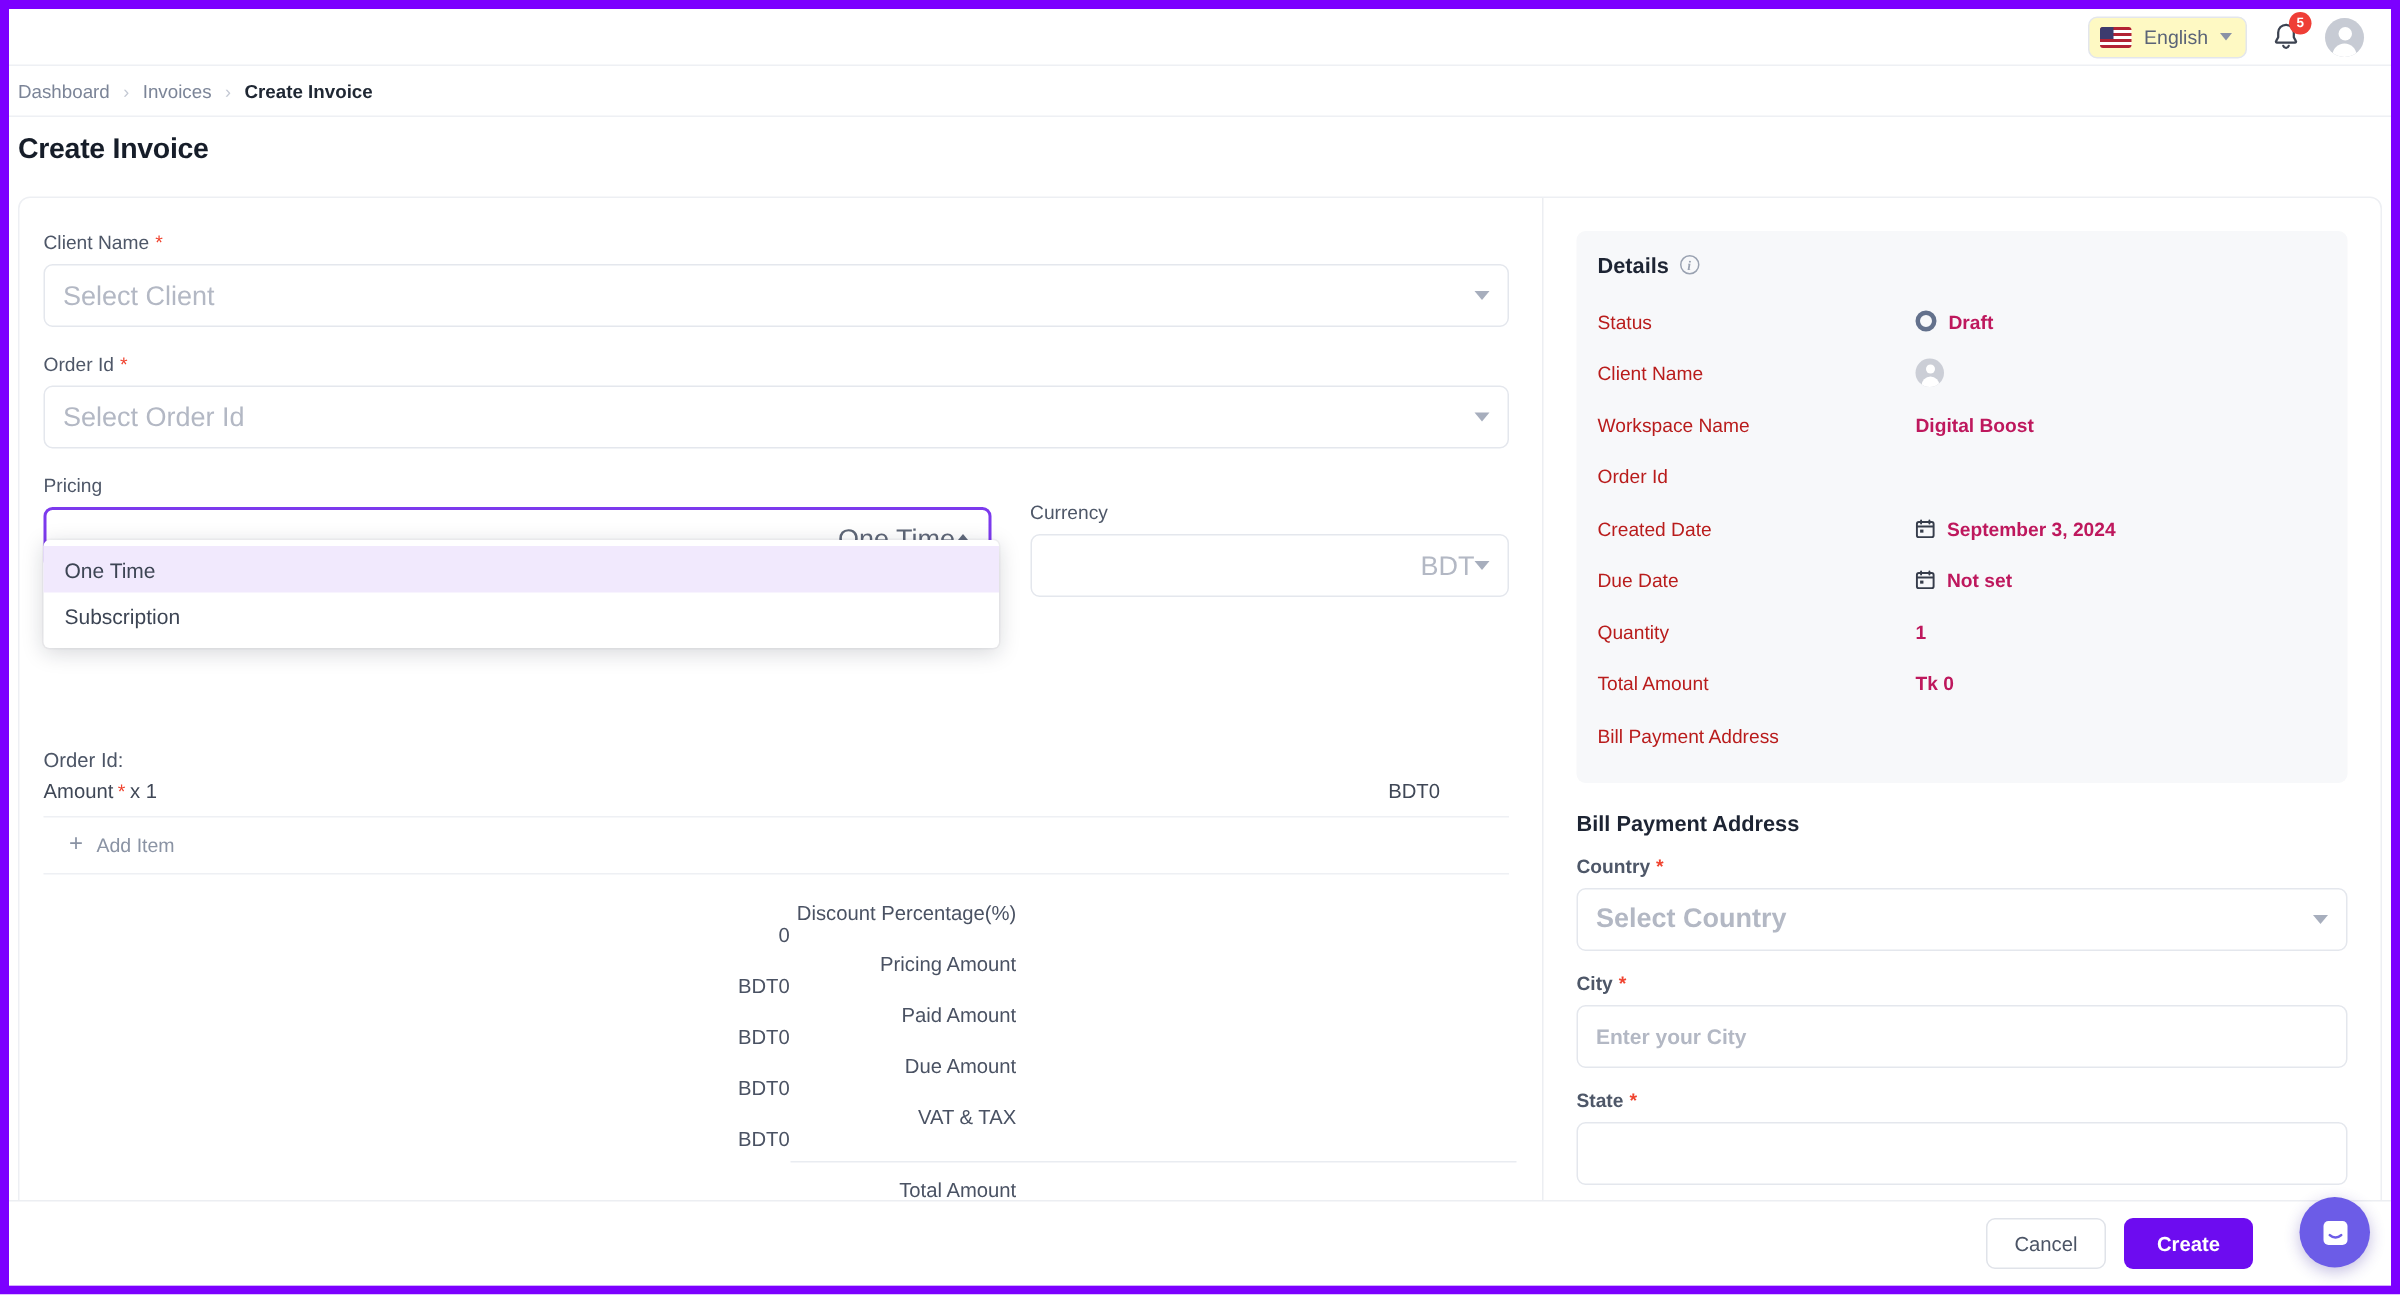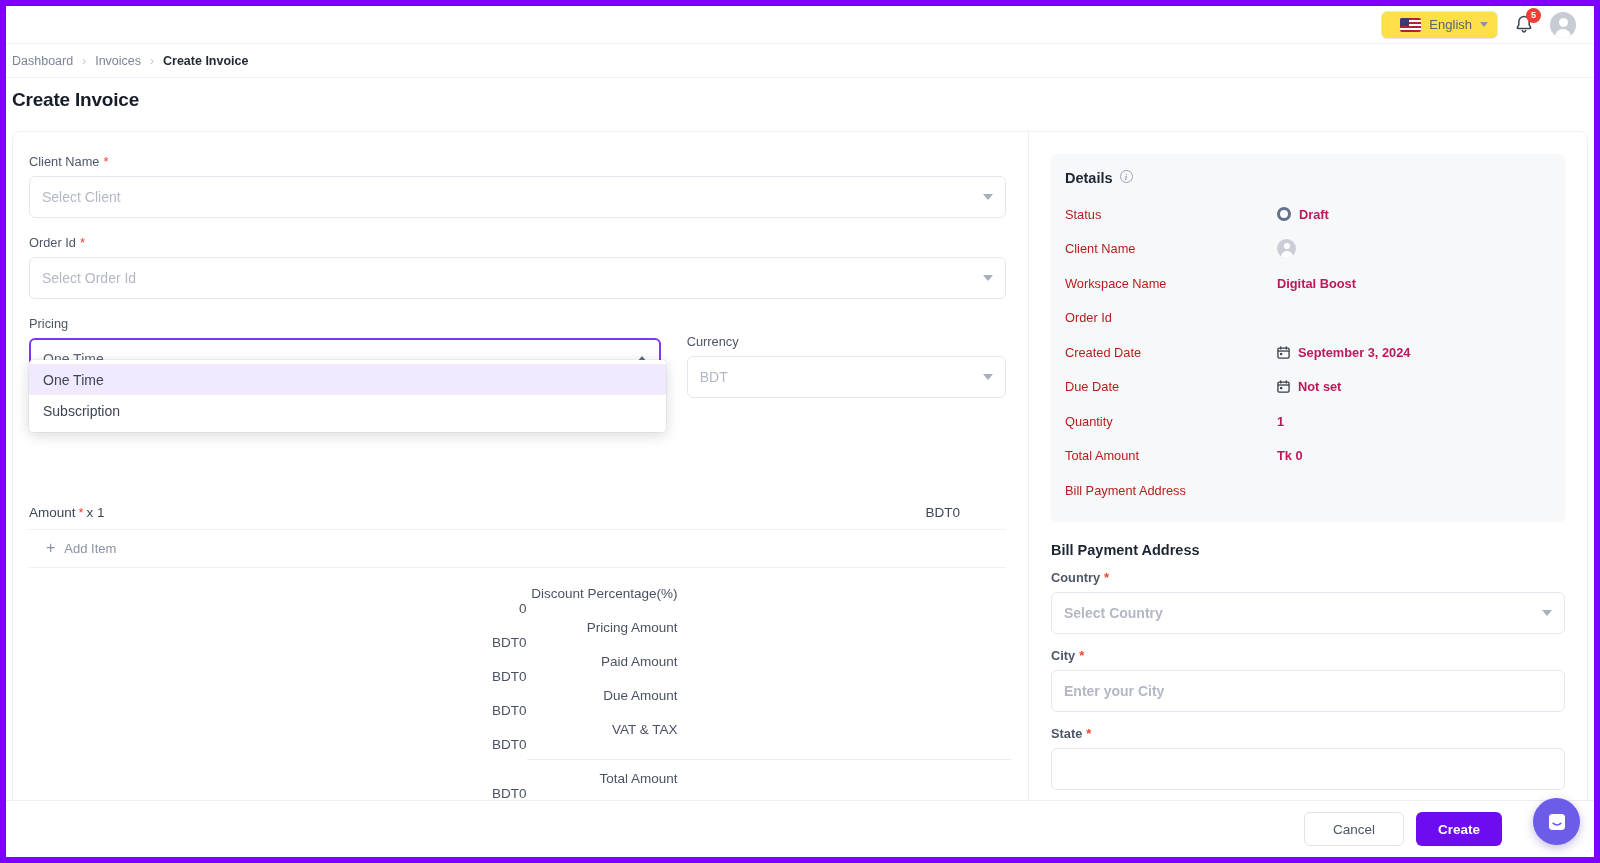--- a/index.html
+++ b/index.html
@@ -27,21 +27,21 @@
   .topbar {
     height: 38px;
     background: #ffffff;
     display: flex; align-items: center; justify-content: flex-end;
     padding-right: 18px; gap: 14px;
     border-bottom: 1px solid #eef0f4;
   }
   .lang-select {
     display: flex; align-items: center; gap: 8px;
     border: 1px solid #e3e6ec; border-radius: 6px;
-    padding: 4px 9px 4px 18px; background: #fde047;
+    padding: 4px 9px 4px 7px; background: #fef9c3;
     height: 28px;
   }
   .flag {
     width: 21px; height: 14px; border-radius: 2px;
     position: relative; overflow: hidden; flex: none;
     background: linear-gradient(to bottom,
       #b22234 0 14.3%, #ffffff 14.3% 28.6%, #b22234 28.6% 42.9%,
       #ffffff 42.9% 57.2%, #b22234 57.2% 71.5%, #ffffff 71.5% 85.8%, #b22234 85.8% 100%);
   }
   .flag::before {
@@ -103,35 +103,35 @@
 
   
   .fld-label {
     font-size: 12.8px; color: #4e5768; margin-bottom: 7px;
     display: flex; align-items: center; gap: 4px;
   }
   .req { color: #f0432f; font-size: 13px; line-height: 1; }
   .sel {
     height: 42px; border: 1px solid #e4e7ed; border-radius: 6px;
     display: flex; align-items: center; padding: 0 12px;
-    font-size: 14px; color: #b3b8c4; background: #fff; position: relative;
+    font-size: 18px; color: #b3b8c4; background: #fff; position: relative;
   }
   .sel .val { flex: 1; }
   .sel.filled .val { color: #5f6777; }
   .sel.focused { border: 2px solid #7c3aed; }
   .caret-dn {
     width: 0; height: 0; border-left: 5px solid transparent;
     border-right: 5px solid transparent; border-top: 6px solid #a7aebd;
   }
   .caret-up {
     width: 0; height: 0; border-left: 5px solid transparent;
     border-right: 5px solid transparent; border-bottom: 6px solid #616a7c;
   }
   .fld { margin-bottom: 17px; }
-  .row2 { display: flex; gap: 26px; }
+  .row2 { display: flex; gap: 26px; text-align: right; }
   .row2 > .fld { margin-bottom: 0; }
   .col-pricing { width: 637px; position: relative; }
   .col-currency { width: 322px; margin-top: 18px; }
 
   
   .dropdown {
     position: absolute; left: 0; top: 44px; width: 637px;
     background: #fff; border-radius: 4px;
     box-shadow: 0 3px 14px rgba(20,25,40,.17), 0 0 0 1px rgba(20,25,40,.04);
     z-index: 40; padding: 4px 0 6px 0;
@@ -215,21 +215,21 @@
   
   .footer {
     position: absolute; left: 0; bottom: 0; width: 1588px; height: 57px;
     background: #fff; border-top: 1px solid #eceef2;
     display: flex; align-items: center; justify-content: flex-end;
     gap: 12px; padding-right: 92px; z-index: 30;
   }
   .btn {
     height: 34px; border-radius: 6px; font-size: 13.5px;
     display: flex; align-items: center; justify-content: center;
-    padding: 0 28px;
+    padding: 0 18px;
   }
   .btn-cancel { border: 1px solid #e0e3e9; color: #4c5566; background: #fff; }
   .btn-create { background: #6d0cf0; color: #fff; font-weight: bold; padding: 0 22px; }
 
   .intercom {
     position: absolute; right: 14px; bottom: 12px;
     width: 47px; height: 47px; border-radius: 50%;
     background: #6c5ce7; z-index: 60;
     display: flex; align-items: center; justify-content: center;
     box-shadow: 0 3px 10px rgba(60,40,160,.3);
@@ -319,20 +319,21 @@
             <span>Currency</span>
           </div>
           <div class="sel">
             <span class="val">BDT</span>
             <span class="caret-dn"></span>
           </div>
         </div>
       </div>
 
       <div class="items-area">
+        <div class="txt-muted">Order Id:</div>
 
         <div class="amount-row">
           <div class="amount-left">
             <span>Amount</span>
             <span class="req">*</span>
             <span>x 1</span>
           </div>
           <div class="amount-right">BDT0</div>
         </div>
 

